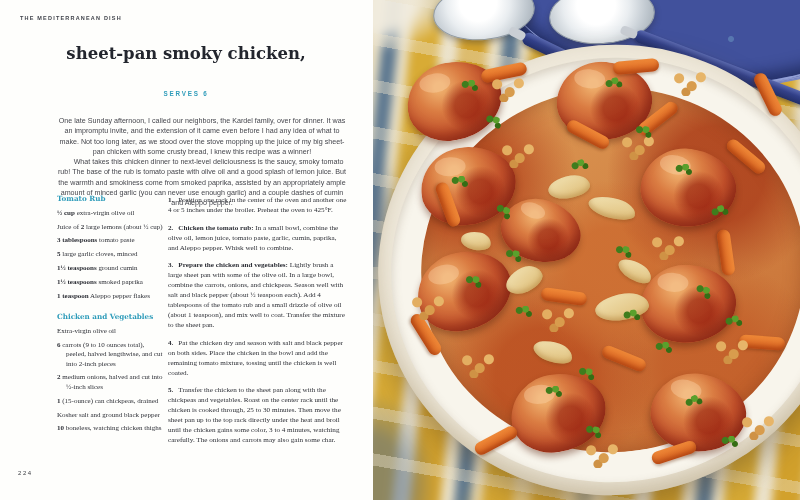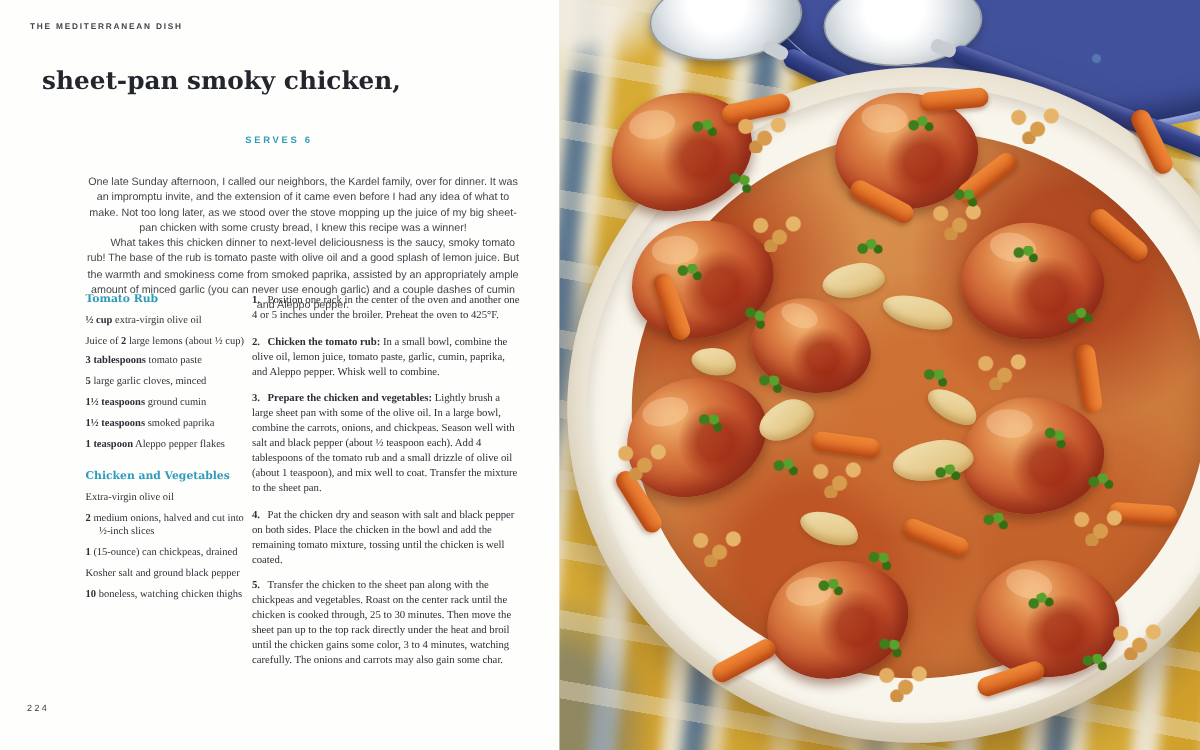--- a/index.html
+++ b/index.html
@@ -2,21 +2,21 @@
 <html><head>
 <meta charset="utf-8">
 <style>
   html,body{margin:0;padding:0;}
   body{width:800px;height:500px;font-family:"Liberation Sans",sans-serif;background:#ffffff;}
   .page{position:relative;width:800px;height:500px;overflow:hidden;background:#fdfdfb;}
 
   
   .left{position:absolute;left:0;top:0;width:373px;height:500px;background:#fefefc;}
   .brand{position:absolute;left:20px;top:15px;font-size:5.5px;letter-spacing:1.2px;font-weight:700;color:#41444c;}
-  .title{position:absolute;left:28px;top:44px;width:316px;
+  .title{position:absolute;left:28px;top:44px;width:316px;text-align:center;
          font-family:"DejaVu Serif",serif;font-weight:700;font-size:16.5px;line-height:1.22;color:#23262e;}
   .serves{position:absolute;left:28px;top:90px;width:316px;text-align:center;
           font-size:6.3px;font-weight:700;letter-spacing:1.8px;color:#2f9cba;}
   .intro{position:absolute;left:57px;top:116px;width:290px;font-size:7.15px;line-height:1.44;color:#45464d;text-align:center;}
   .intro p{margin:0;}
   .intro p.indent{text-indent:13px;}
 
   .ing{position:absolute;left:57px;top:194px;width:108px;font-family:"Liberation Serif",serif;
        font-size:7px;line-height:1.34;color:#2d2f36;}
   .ing h3{margin:0 0 5px 0;font-size:7.2px;color:#2f9cba;font-family:"DejaVu Serif",serif;font-weight:700;}
@@ -130,20 +130,21 @@
       <p class="item"><span></span><b>½ cup</b><span> extra-virgin olive oil</span></p>
       <p class="item"><span>Juice of </span><b>2</b><span> large lemons (about ½ cup)</span></p>
       <p class="item"><span></span><b>3 tablespoons</b><span> tomato paste</span></p>
       <p class="item"><span></span><b>5</b><span> large garlic cloves, minced</span></p>
       <p class="item"><span></span><b>1½ teaspoons</b><span> ground cumin</span></p>
       <p class="item"><span></span><b>1½ teaspoons</b><span> smoked paprika</span></p>
       <p class="item"><span></span><b>1 teaspoon</b><span> Aleppo pepper flakes</span></p>
 
       <h3 class="sec2">Chicken and Vegetables</h3>
       <p class="item"><span>Extra-virgin olive oil</span><b></b><span></span></p>
+      <p class="item"><span></span><b>6</b><span> carrots (9 to 10 ounces total), peeled, halved lengthwise, and cut into 2-inch pieces</span></p>
       <p class="item"><span></span><b>2</b><span> medium onions, halved and cut into ½-inch slices</span></p>
       <p class="item"><span></span><b>1</b><span> (15-ounce) can chickpeas, drained</span></p>
       <p class="item"><span>Kosher salt and ground black pepper</span><b></b><span></span></p>
       <p class="item"><span></span><b>10</b><span> boneless, watching chicken thighs</span></p>
     </div>
 
     <div class="steps">
       <p><span class="num">1.</span><b class="lead"></b><span>Position one rack in the center of the oven and another one 4 or 5 inches under the broiler. Preheat the oven to 425°F.</span></p>
       <p><span class="num">2.</span><b class="lead">Chicken the tomato rub: </b><span>In a small bowl, combine the olive oil, lemon juice, tomato paste, garlic, cumin, paprika, and Aleppo pepper. Whisk well to combine.</span></p>
       <p><span class="num">3.</span><b class="lead">Prepare the chicken and vegetables: </b><span>Lightly brush a large sheet pan with some of the olive oil. In a large bowl, combine the carrots, onions, and chickpeas. Season well with salt and black pepper (about ½ teaspoon each). Add 4 tablespoons of the tomato rub and a small drizzle of olive oil (about 1 teaspoon), and mix well to coat. Transfer the mixture to the sheet pan.</span></p>

